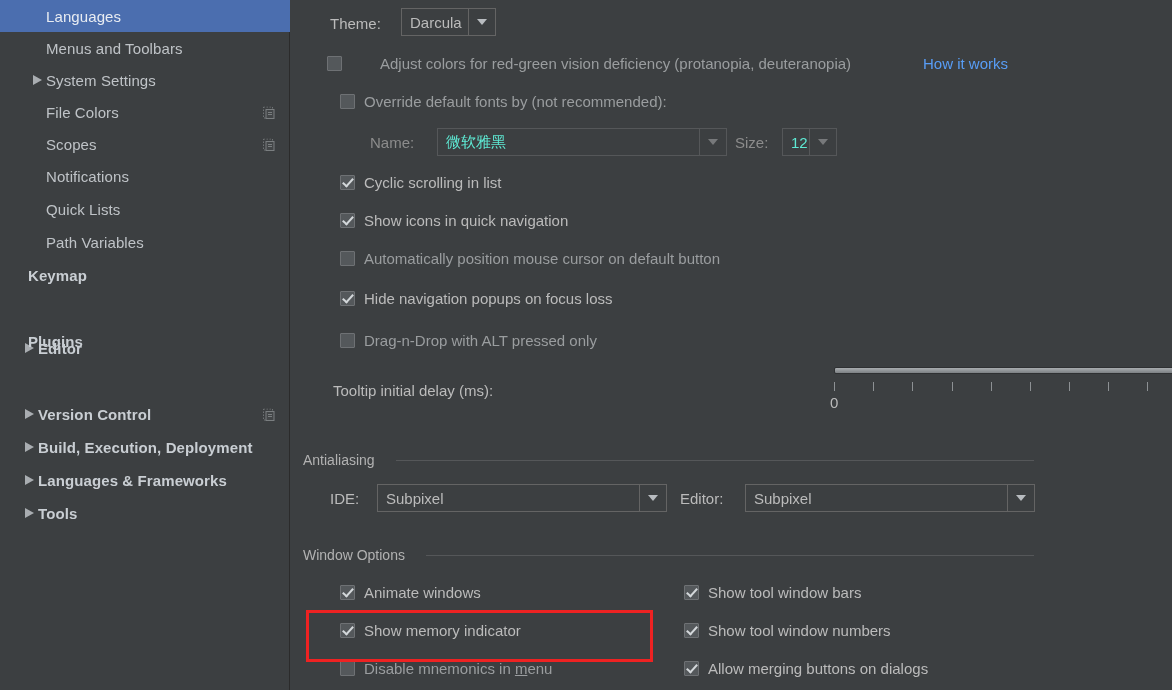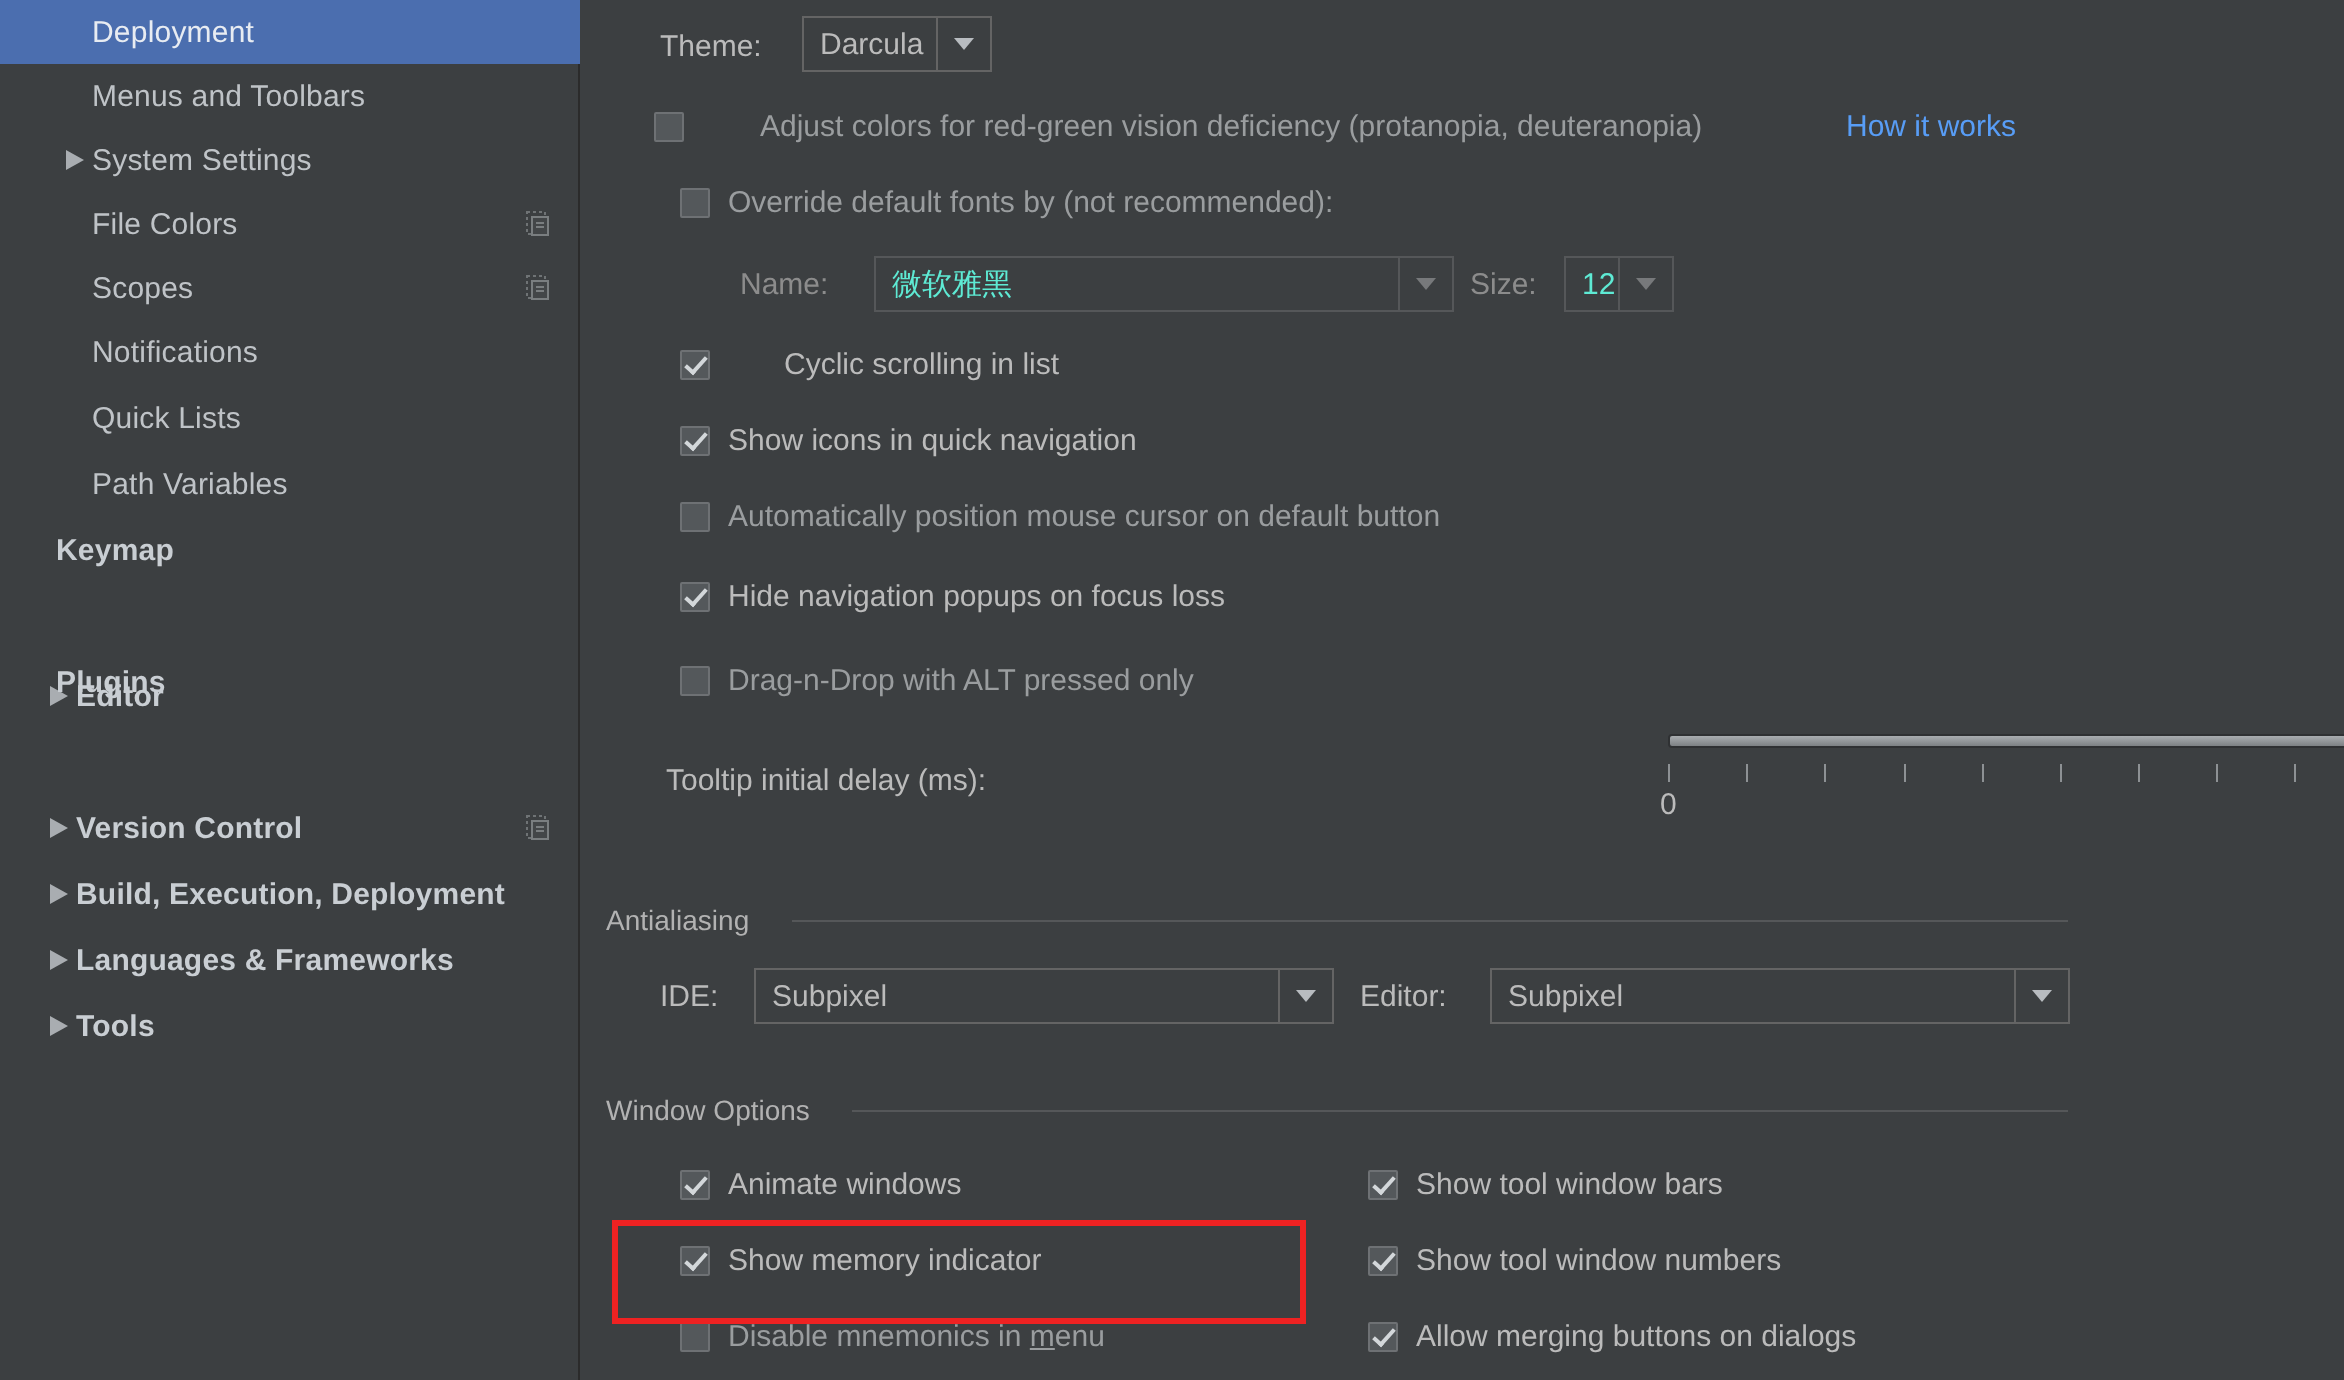--- a/index.html
+++ b/index.html
@@ -217,21 +217,21 @@
   }
 </style>
 </head>
 <body>
 
 <div id="app">
 
   <div id="sidebar">
 
     <div class="tree-row selected indent-child" style="top:0px;position:absolute;width:290px;">
-      <span class="tree-label child">Deployment</span>
+      <span class="tree-label child">Languages</span>
     </div>
 
     <div class="tree-row indent-child" style="top:32px;position:absolute;width:290px;">
       <span class="tree-label child">Menus and Toolbars</span>
     </div>
 
     <div class="tree-row indent-child-arrow" style="top:64px;position:absolute;width:290px;">
       <span class="twisty">
         <svg width="9" height="10" viewBox="0 0 9 10">
             <polygon points="0,0 9,5 0,10" fill="#a9adb1"></polygon>
@@ -368,21 +368,21 @@
         </span>
     </div>
     <div class="lbl dim" style="position:absolute;left:444px;top:134px;">Size:</div>
     <div class="combo disabled" style="position:absolute;left:491px;top:128px;width:55px;">
       <span class="value">12</span>
       <span class="arrow-btn">
           <span class="tri-down dim"></span>
         </span>
     </div>
 
-    <div class="cbrow" style="left:49px;top:174px;gap:28px;">
+    <div class="cbrow" style="left:49px;top:174px;">
       <span class="cb checked"></span>
       <span class="cbtext">Cyclic scrolling in list</span>
     </div>
     <div class="cbrow" style="left:49px;top:212px;">
       <span class="cb checked"></span>
       <span class="cbtext">Show icons in quick navigation</span>
     </div>
     <div class="cbrow" style="left:49px;top:250px;">
       <span class="cb"></span>
       <span class="cbtext dim">Automatically position mouse cursor on default button</span>

